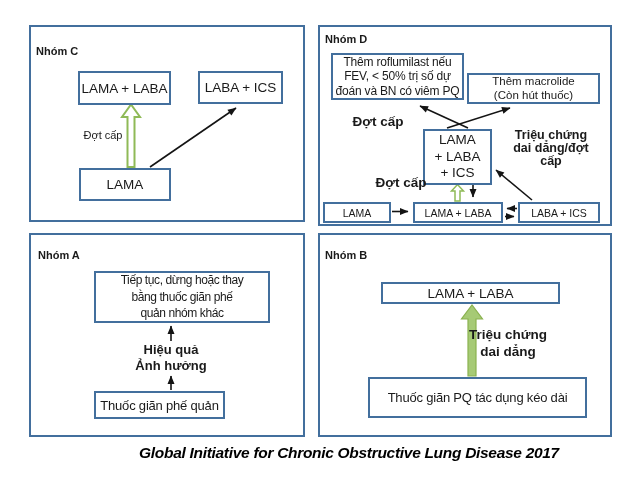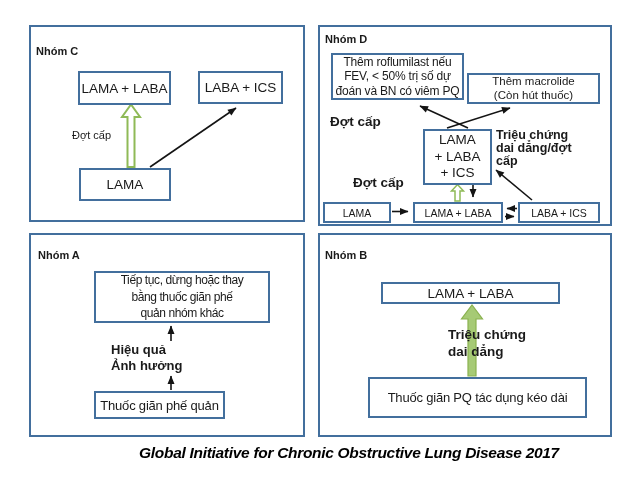--- a/index.html
+++ b/index.html
@@ -10,21 +10,21 @@
     overflow:hidden;
   }
   #arrow-layer { position:absolute; left:0; top:0; width:638px; height:479px; z-index:1; }
   .panel { position:absolute; border:2px solid #436f9d; background:transparent; z-index:0; }
   .ptitle { position:absolute; font-size:11px; font-weight:bold; z-index:2; white-space:nowrap; }
   .box {
     position:absolute; border:2px solid #436f9d; background:#fff; z-index:2;
     display:flex; flex-direction:column; align-items:center; justify-content:center;
     text-align:center; font-weight:normal; white-space:nowrap;
   }
-  .lbl { position:absolute; z-index:2; white-space:nowrap; }
+  .lbl { position:absolute; z-index:2; text-align:center; white-space:nowrap; }
   .ln { white-space:nowrap; }
 
   
   #box-c-lama-laba { left:78px; top:71px; width:93px; height:34px; font-size:13.5px; }
   #box-c-laba-ics  { left:198px; top:71px; width:85px; height:33px; font-size:13.5px; }
   #box-c-lama      { left:79px; top:168px; width:92px; height:33px; font-size:13.5px; }
   #lbl-c-exac      { left:72px; top:129px; width:62px; font-size:11px; font-weight:normal; }
 
   
   #box-d-roflumilast { left:331px; top:53px; width:133px; height:47px; font-size:12px; line-height:14.5px; letter-spacing:-0.2px; }

